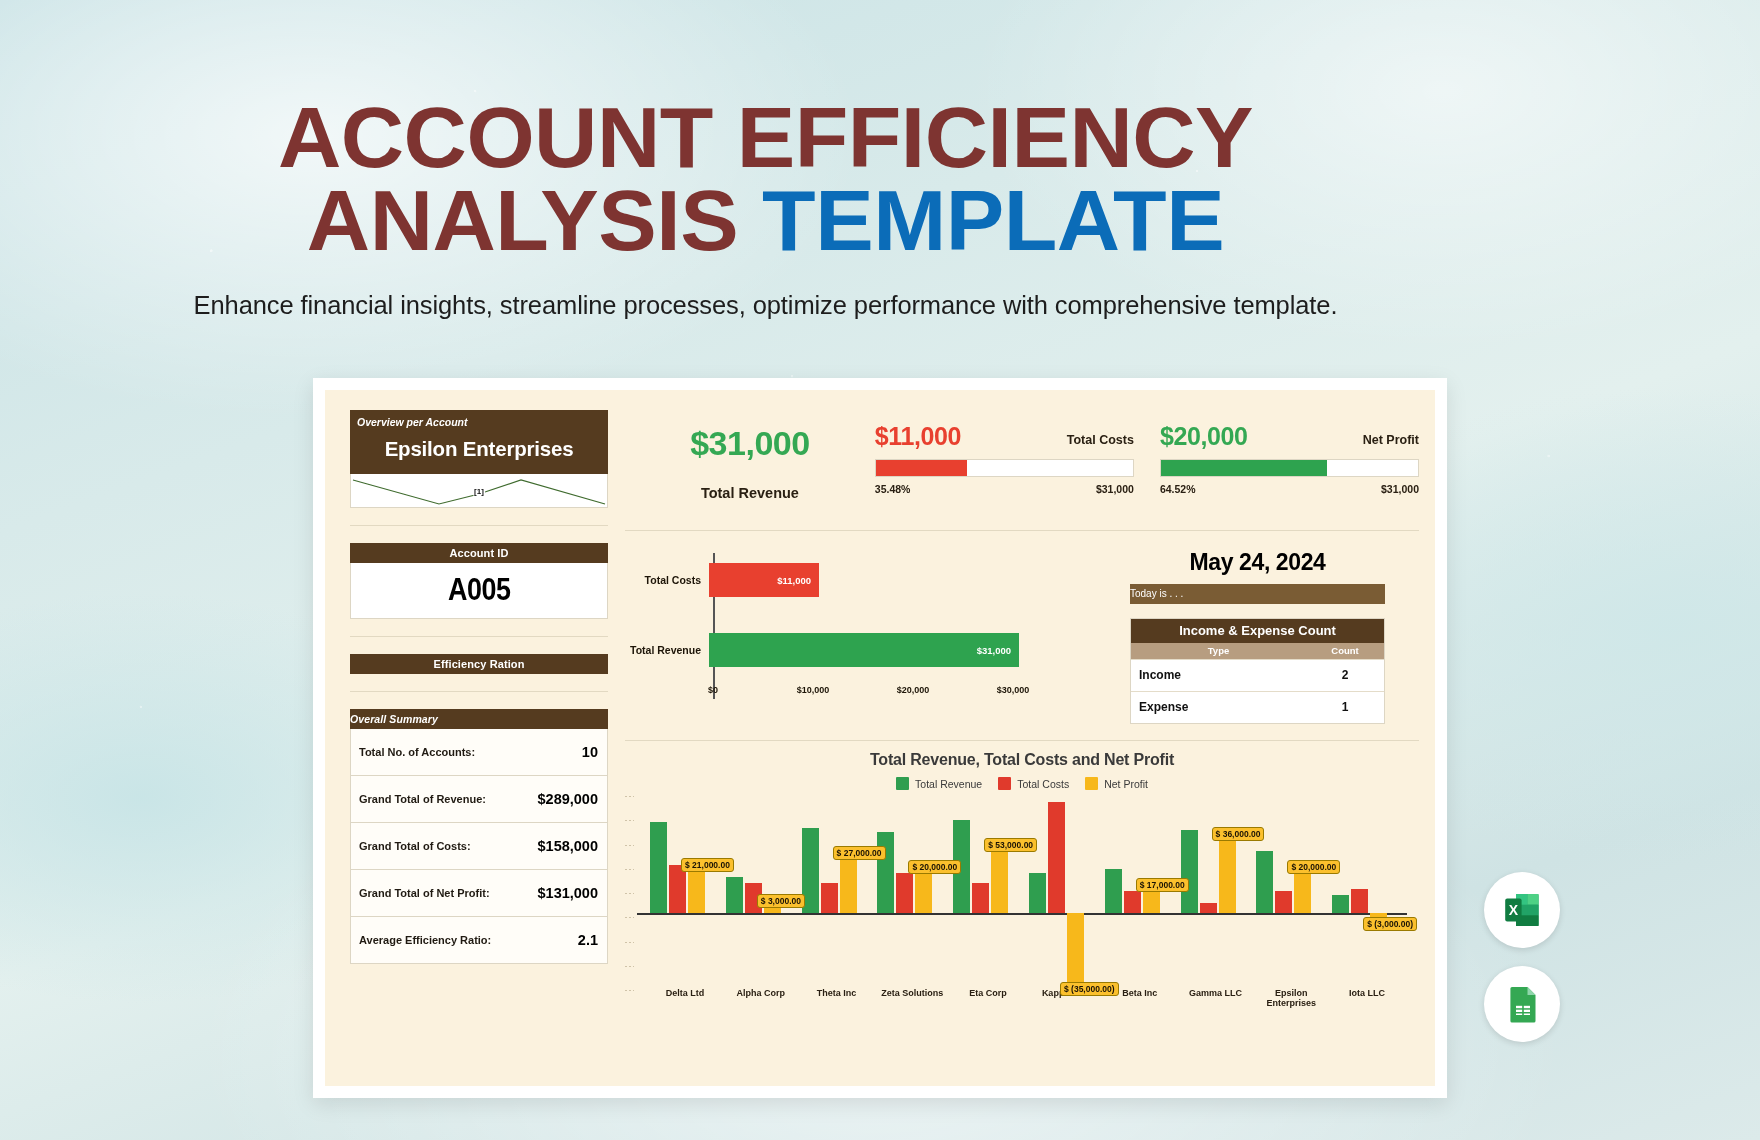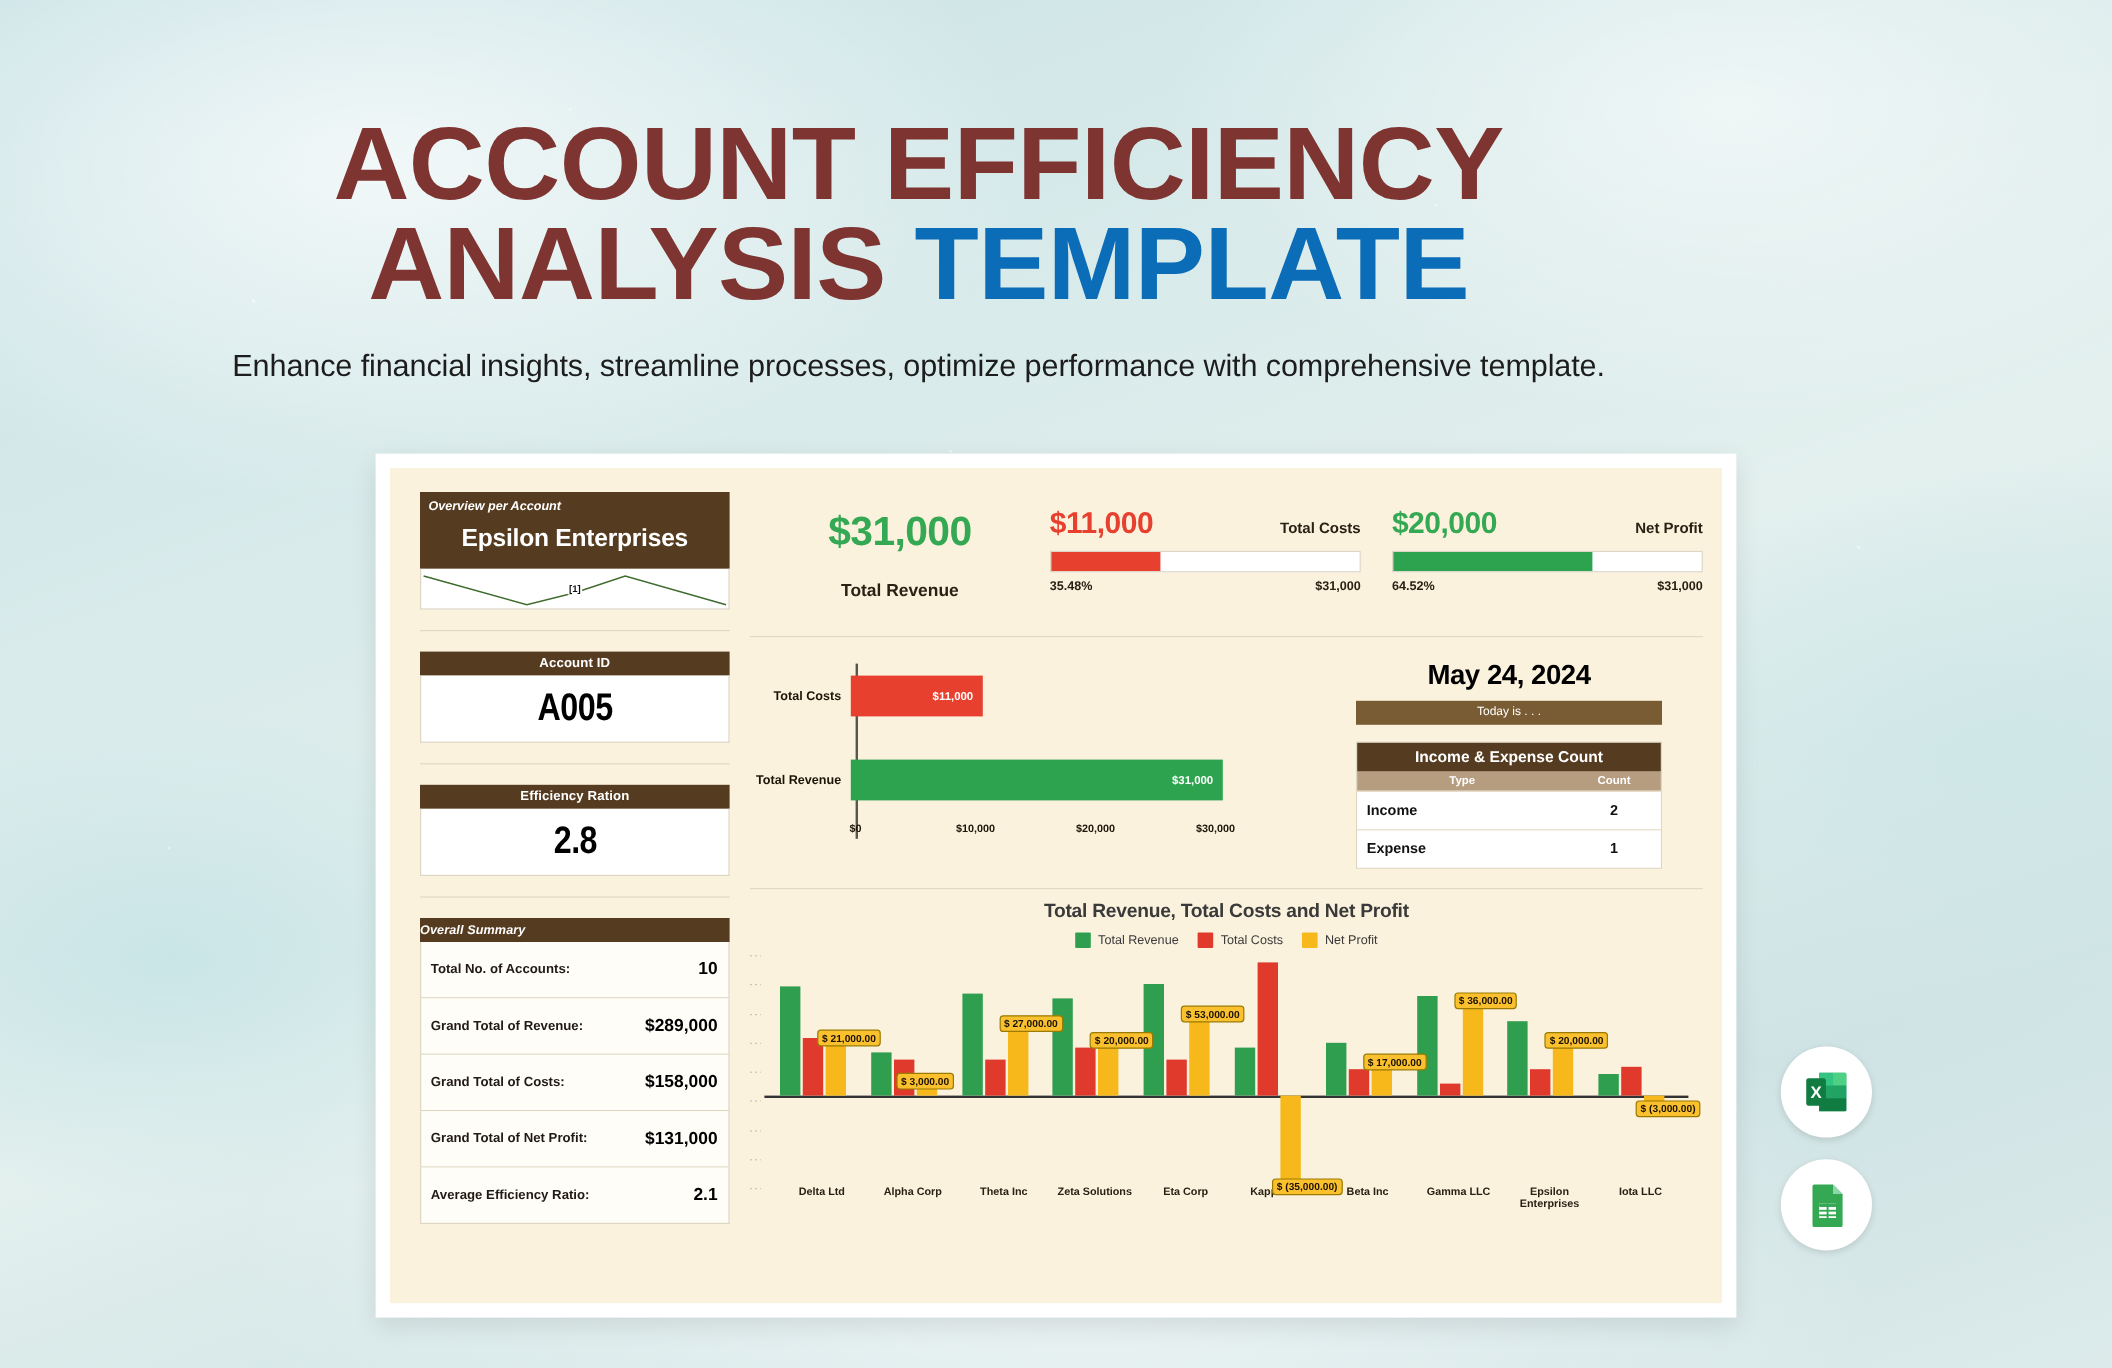--- a/index.html
+++ b/index.html
@@ -172,21 +172,21 @@
   }
   .hbar .ticks { position: relative; margin-left: 88px; margin-top: 12px; height: 14px; }
   .hbar .ticks span {
     position: absolute; font-size: 9px; font-weight: bold; color: #1d1508; transform: translateX(-50%);
   }
 
   
   .dateblock { width: 255px; margin-left: 30px; padding-top: 18px; }
   .dateblock .date { font-size: 23px; font-weight: bold; color: #000; text-align: center; letter-spacing: -0.4px; }
   .dateblock .todaybar {
-    margin-top: 8px; background: #7a5c34; color: #fff; text-align: center;
+    margin-top: 8px; background: #7a5c34; color: #fff; 
     font-size: 10px; padding: 4px 0 5px;
   }
   .cnt-table { margin-top: 14px; border: 1px solid #ddd6c4; }
   .cnt-table .t-head {
     background: #553b1f; color: #fff; text-align: center;
     font-size: 13px; font-weight: bold; padding: 4px 0 5px;
   }
   .cnt-table .t-sub {
     background: #b79d80; color: #fff; display: flex; font-size: 9.5px; font-weight: bold;
     padding: 2px 0 3px;
@@ -279,23 +279,20 @@
         <div class="card-head">Account ID</div>
         <div class="valbox">
           <span class="v">A005</span>
         </div>
       </div>
 
       <div class="divider"></div>
 
       <div class="card">
         <div class="card-head">Efficiency Ration</div>
-        <div class="valbox">
-          <span class="v">2.8</span>
-        </div>
       </div>
 
       <div class="divider"></div>
 
       <div class="summary">
         <div class="card-head left-al">Overall Summary</div>
         <div class="row">
           <span class="k">Total No. of Accounts:</span>
           <span class="v">10</span>
         </div>
@@ -441,21 +438,21 @@
                 <div class="bar3 red" style="height: 48.5px; top: 68.7083px; left: 22px;"></div>
                 <div class="bar3 yellow" style="height: 42.4375px; top: 74.7708px; left: 41px;"></div>
                 <div class="dlabel" style="top: 61.7708px; left: 34px;">$ 21,000.00</div>
               </div>
             </div>
             <div class="grp">
               <div class="bars" style="top: 0px; height: 194px; position: absolute;">
                 <div class="bar3 green" style="height: 36.375px; top: 80.8333px; left: 3px;"></div>
                 <div class="bar3 red" style="height: 30.3125px; top: 86.8958px; left: 22px;"></div>
                 <div class="bar3 yellow" style="height: 6.0625px; top: 111.146px; left: 41px;"></div>
-                <div class="dlabel" style="top: 98.1458px; left: 24px;">$ 3,000.00</div>
+                <div class="dlabel" style="top: 98.1458px; left: 34px;">$ 3,000.00</div>
               </div>
             </div>
             <div class="grp">
               <div class="bars" style="top: 0px; height: 194px; position: absolute;">
                 <div class="bar3 green" style="height: 84.875px; top: 32.3333px; left: 3px;"></div>
                 <div class="bar3 red" style="height: 30.3125px; top: 86.8958px; left: 22px;"></div>
                 <div class="bar3 yellow" style="height: 54.5625px; top: 62.6458px; left: 41px;"></div>
                 <div class="dlabel" style="top: 49.6458px; left: 34px;">$ 27,000.00</div>
               </div>
             </div>

